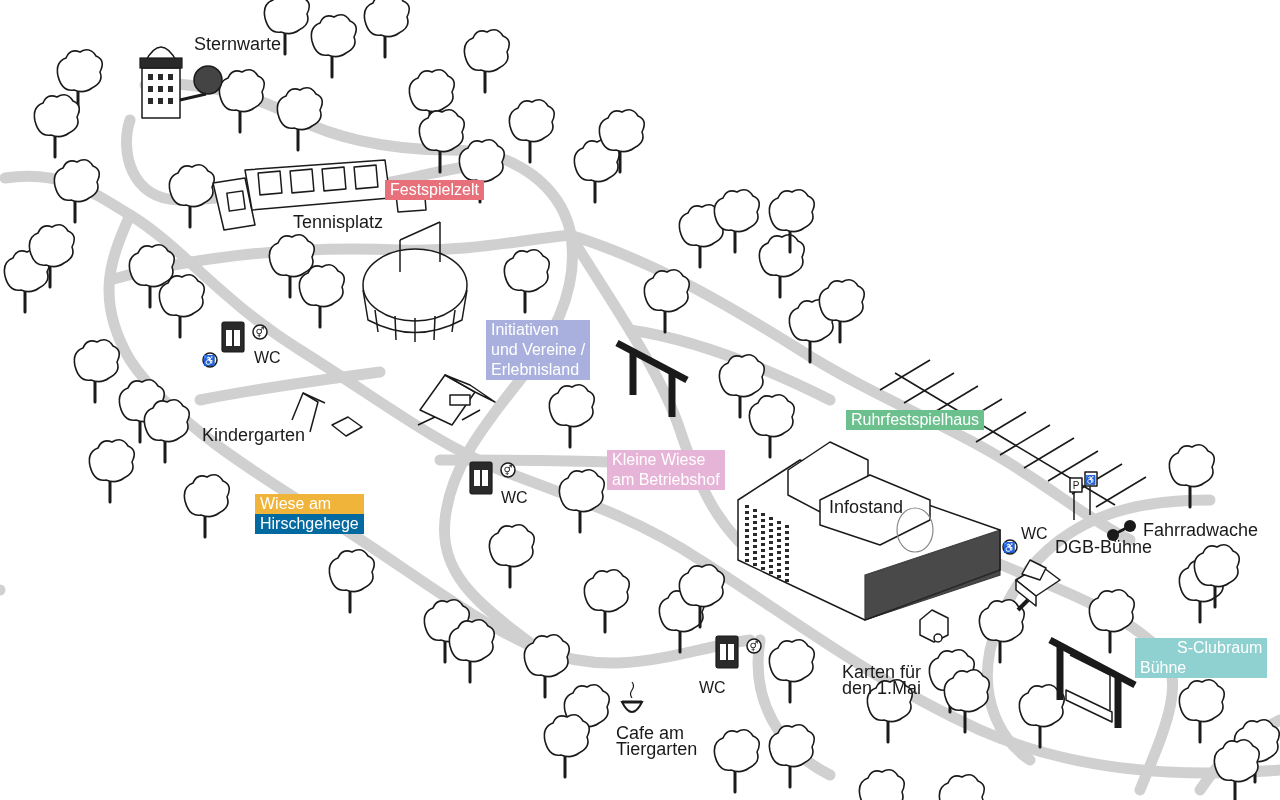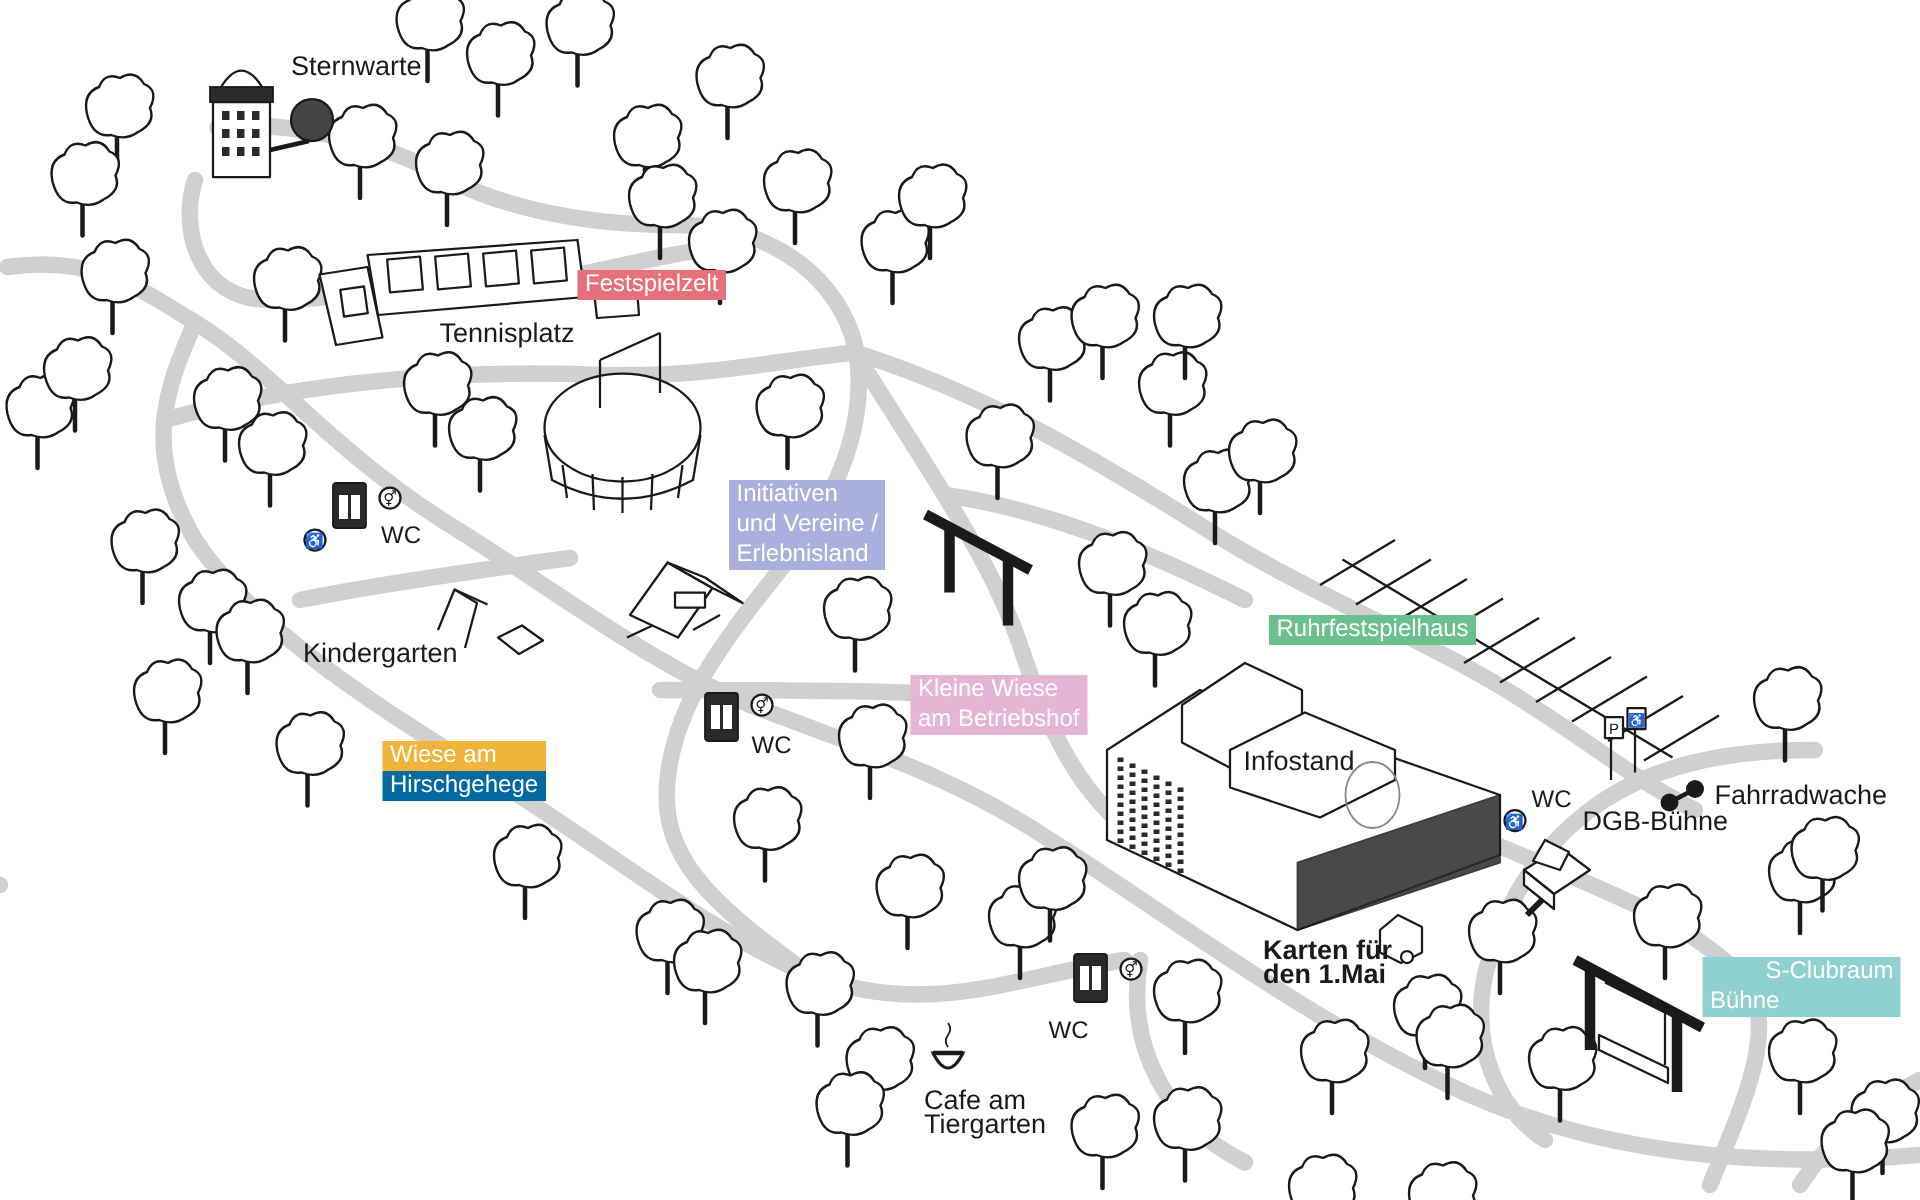--- a/index.html
+++ b/index.html
@@ -538,21 +538,21 @@
 
 <div class="plain-label" style="left:194px;top:36px;">Sternwarte</div>
 <div class="plain-label" style="left:293px;top:214px;">Tennisplatz</div>
 <div class="plain-label wc-label" style="left:254px;top:350px;">WC</div>
 <div class="plain-label" style="left:202px;top:427px;">Kindergarten</div>
 <div class="plain-label wc-label" style="left:501px;top:490px;">WC</div>
 <div class="plain-label" style="left:829px;top:499px;">Infostand</div>
 <div class="plain-label wc-label" style="left:1021px;top:526px;">WC</div>
 <div class="plain-label" style="left:1143px;top:522px;">Fahrradwache</div>
 <div class="plain-label" style="left:1055px;top:539px;">DGB-Bühne</div>
-<div class="plain-label" style="left:842px;top:625px;font-weight:bold;">
+<div class="plain-label" style="left:842px;top:664px;">
   <div>Karten für</div>
   <div>den 1.Mai</div>
 </div>
 <div class="plain-label wc-label" style="left:699px;top:680px;">WC</div>
 <div class="plain-label" style="left:616px;top:725px;">
   <div>Cafe am</div>
   <div>Tiergarten</div>
 </div>
 
 <div class="badge" style="left:385px;top:180px;">

